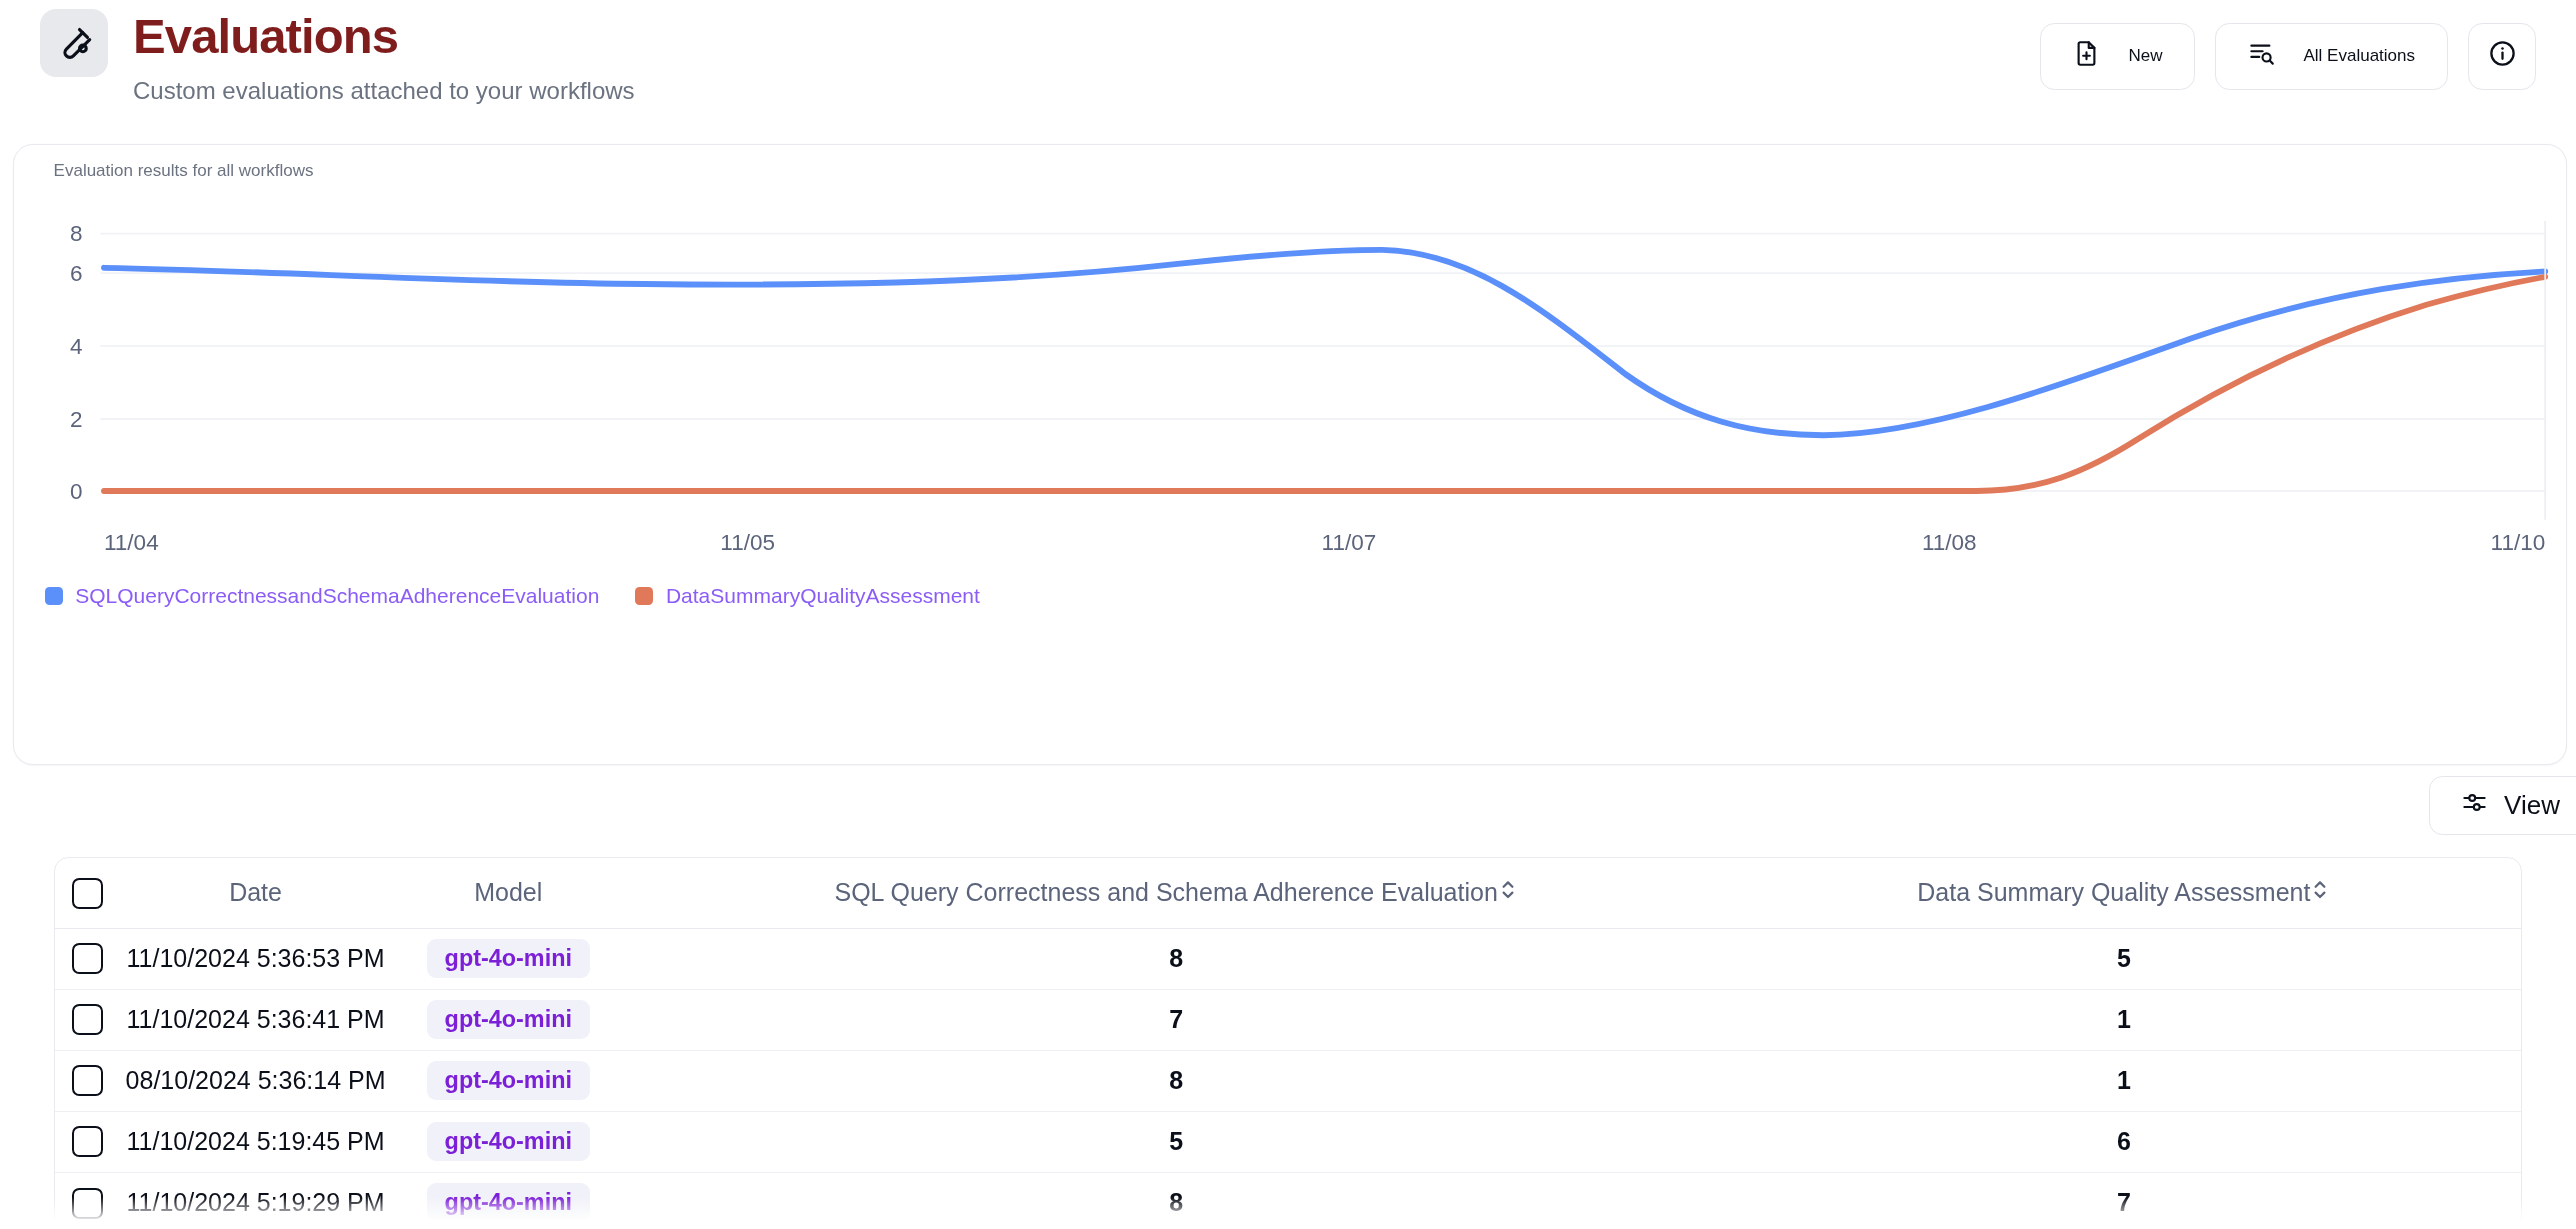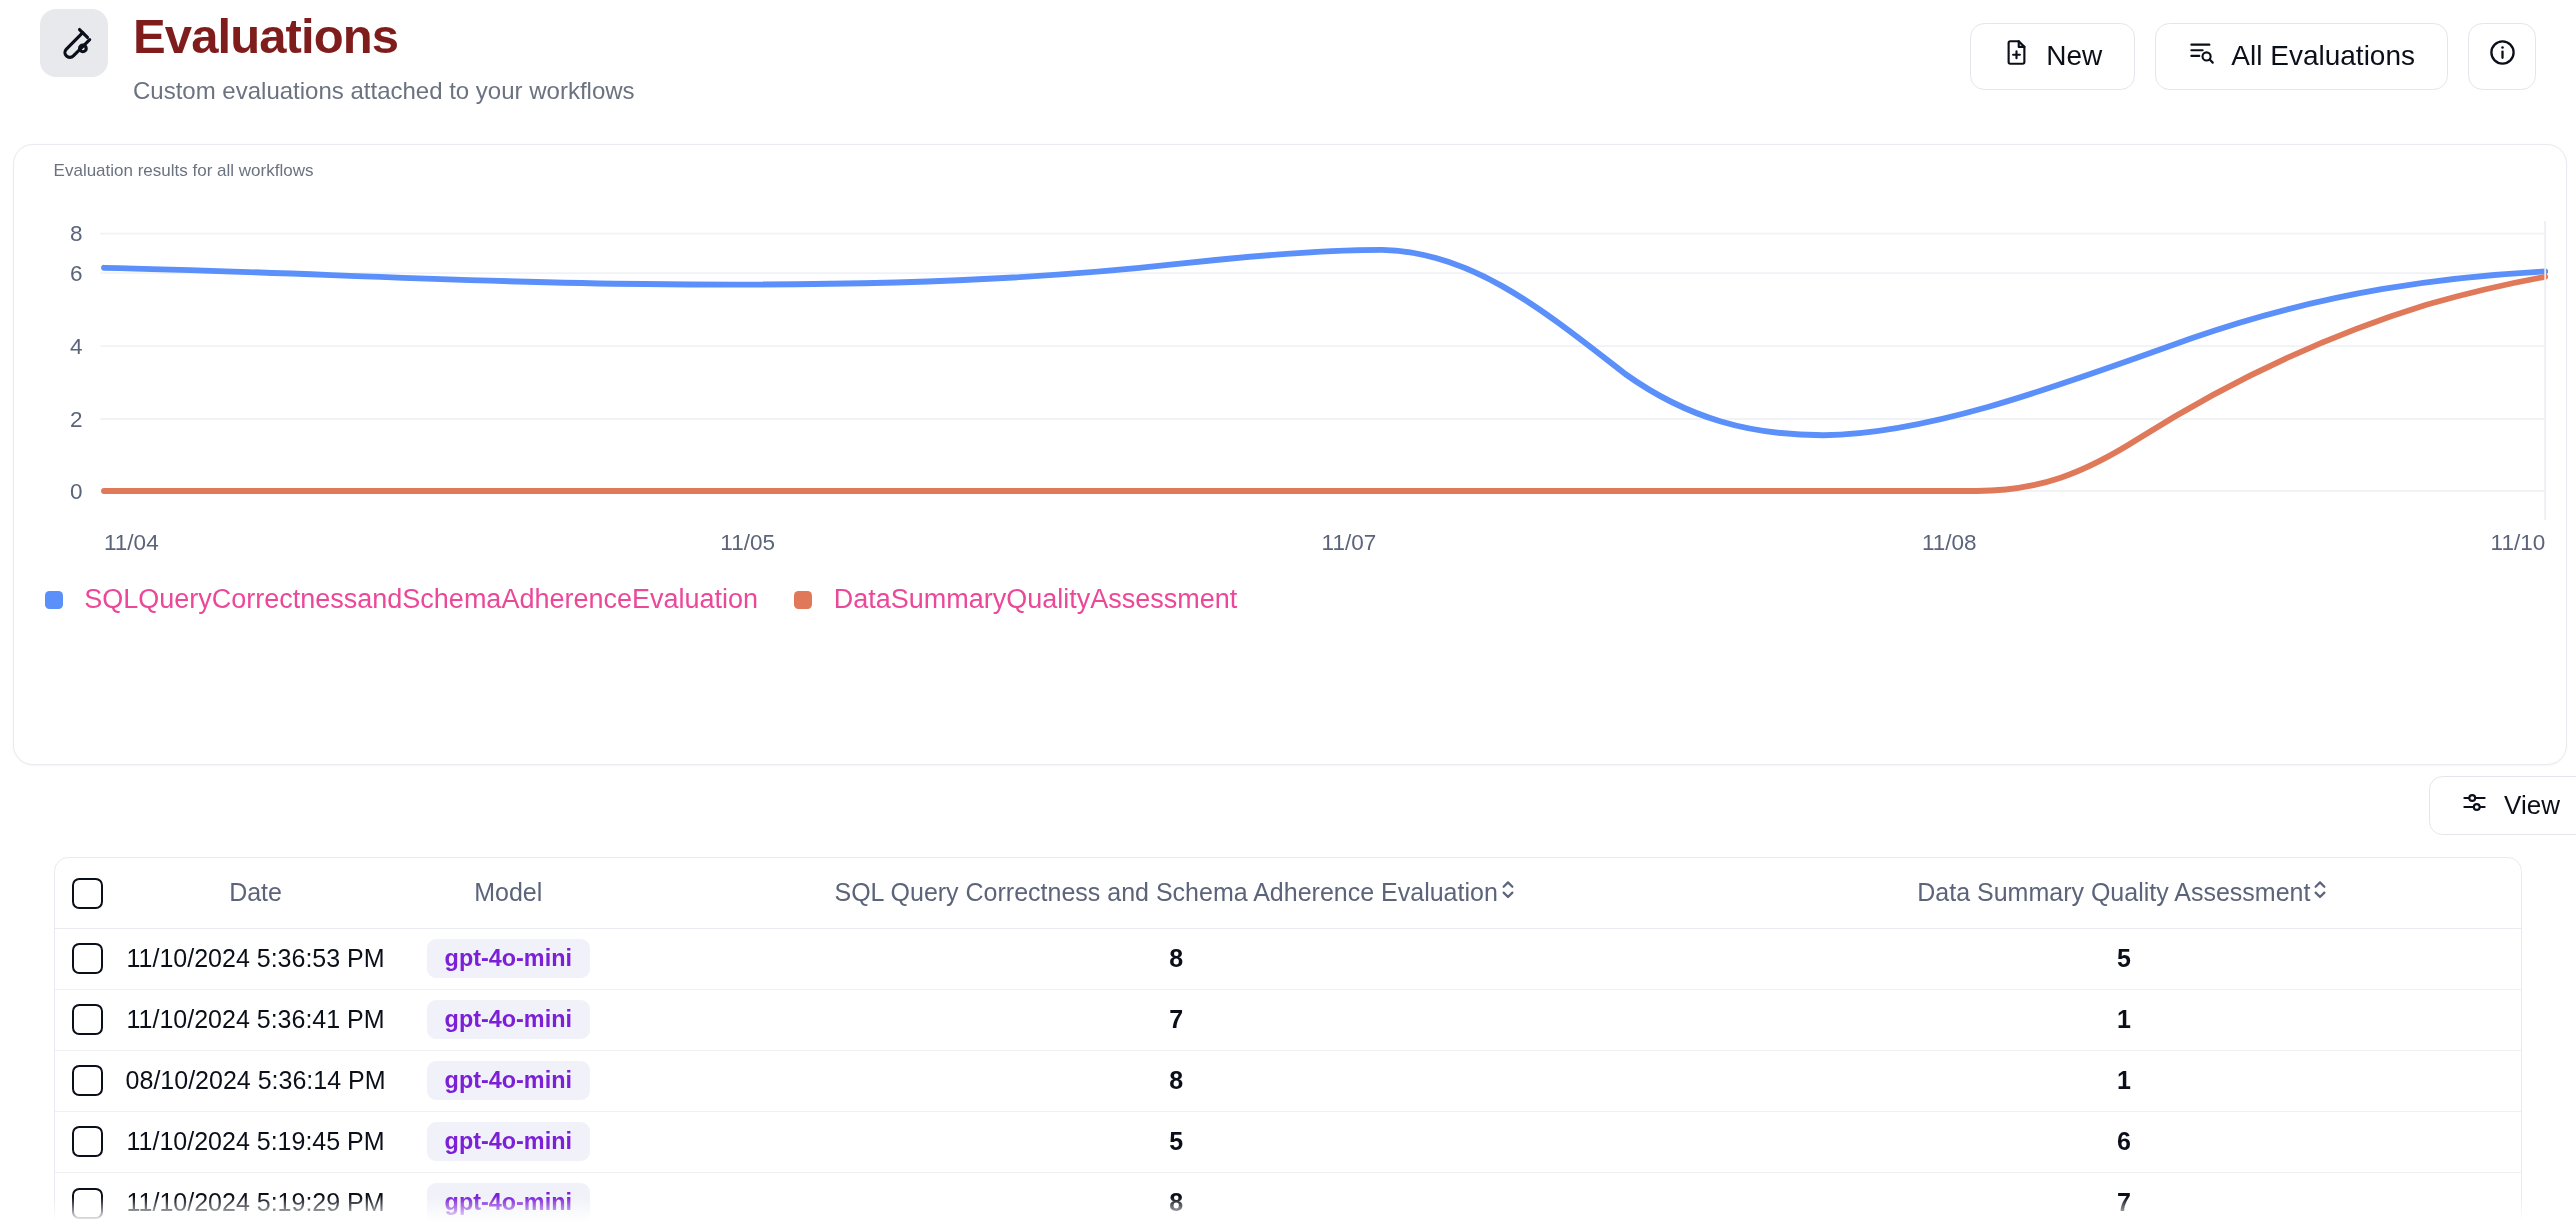--- a/index.html
+++ b/index.html
@@ -33,22 +33,22 @@
   }
   .page-subtitle {
     font-size: 24px; color: #6b7280; margin-top: 14.4px; font-weight: 400;
   }
   .header-actions {
     margin-left: auto; display: flex; align-items: center; gap: 20px;
     padding-top: 22.5px;
   }
   .btn {
     height: 67px; border: 1.6px solid #e4e6ec; border-radius: 14.4px;
-    background: #ffffff; display: flex; align-items: center; gap: 16px;
-    padding: 0 32px; font-size: 28px; font-weight: 500; color: #0b0f19;
+    background: #ffffff; display: flex; align-items: center; gap: 28px;
+    padding: 0 32px; font-size: 17px; font-weight: 500; color: #0b0f19;
     cursor: pointer; white-space: nowrap;
   }
   .btn.icon-only { padding: 0; width: 68px; justify-content: center; }
 
   
   .card {
     position: absolute; left: 12.6px; top: 144px; width: 2554px; height: 621px;
     background: #ffffff; border: 1.6px solid #e8eaef; border-radius: 20px;
     box-shadow: 0 0.9px 1.8px rgba(16,24,40,.04);
   }
@@ -61,21 +61,21 @@
   }
 
   .chart-wrap { position: relative; margin-top: 21.6px; height: 387px; }
   .chart-svg { display: block; width: 2551px; height: 387px; }
   .legend {
     display: flex; align-items: center; gap: 36px;
     padding-left: 31px; margin-top: -5.4px;
   }
   .legend-item { display: flex; align-items: center; gap: 12.6px; }
   .legend-swatch { width: 18px; height: 18px; border-radius: 4.5px; flex: none; }
-  .legend-label { font-size: 27px; color: #ec4899; margin-left: 9px; }
+  .legend-label { font-size: 21px; color: #8b5cf6; }
 
   
   .toolbar {
     position: absolute; top: 776px; right: 4px; width: 100%;
     display: flex; justify-content: flex-end;
   }
   .view-btn {
     height: 59px; border: 1.6px solid #e4e6ec; border-radius: 13.5px;
     background: #fff; display: flex; align-items: center; gap: 16px;
     padding: 0 31px; font-size: 26px; font-weight: 500; color: #0b0f19;

